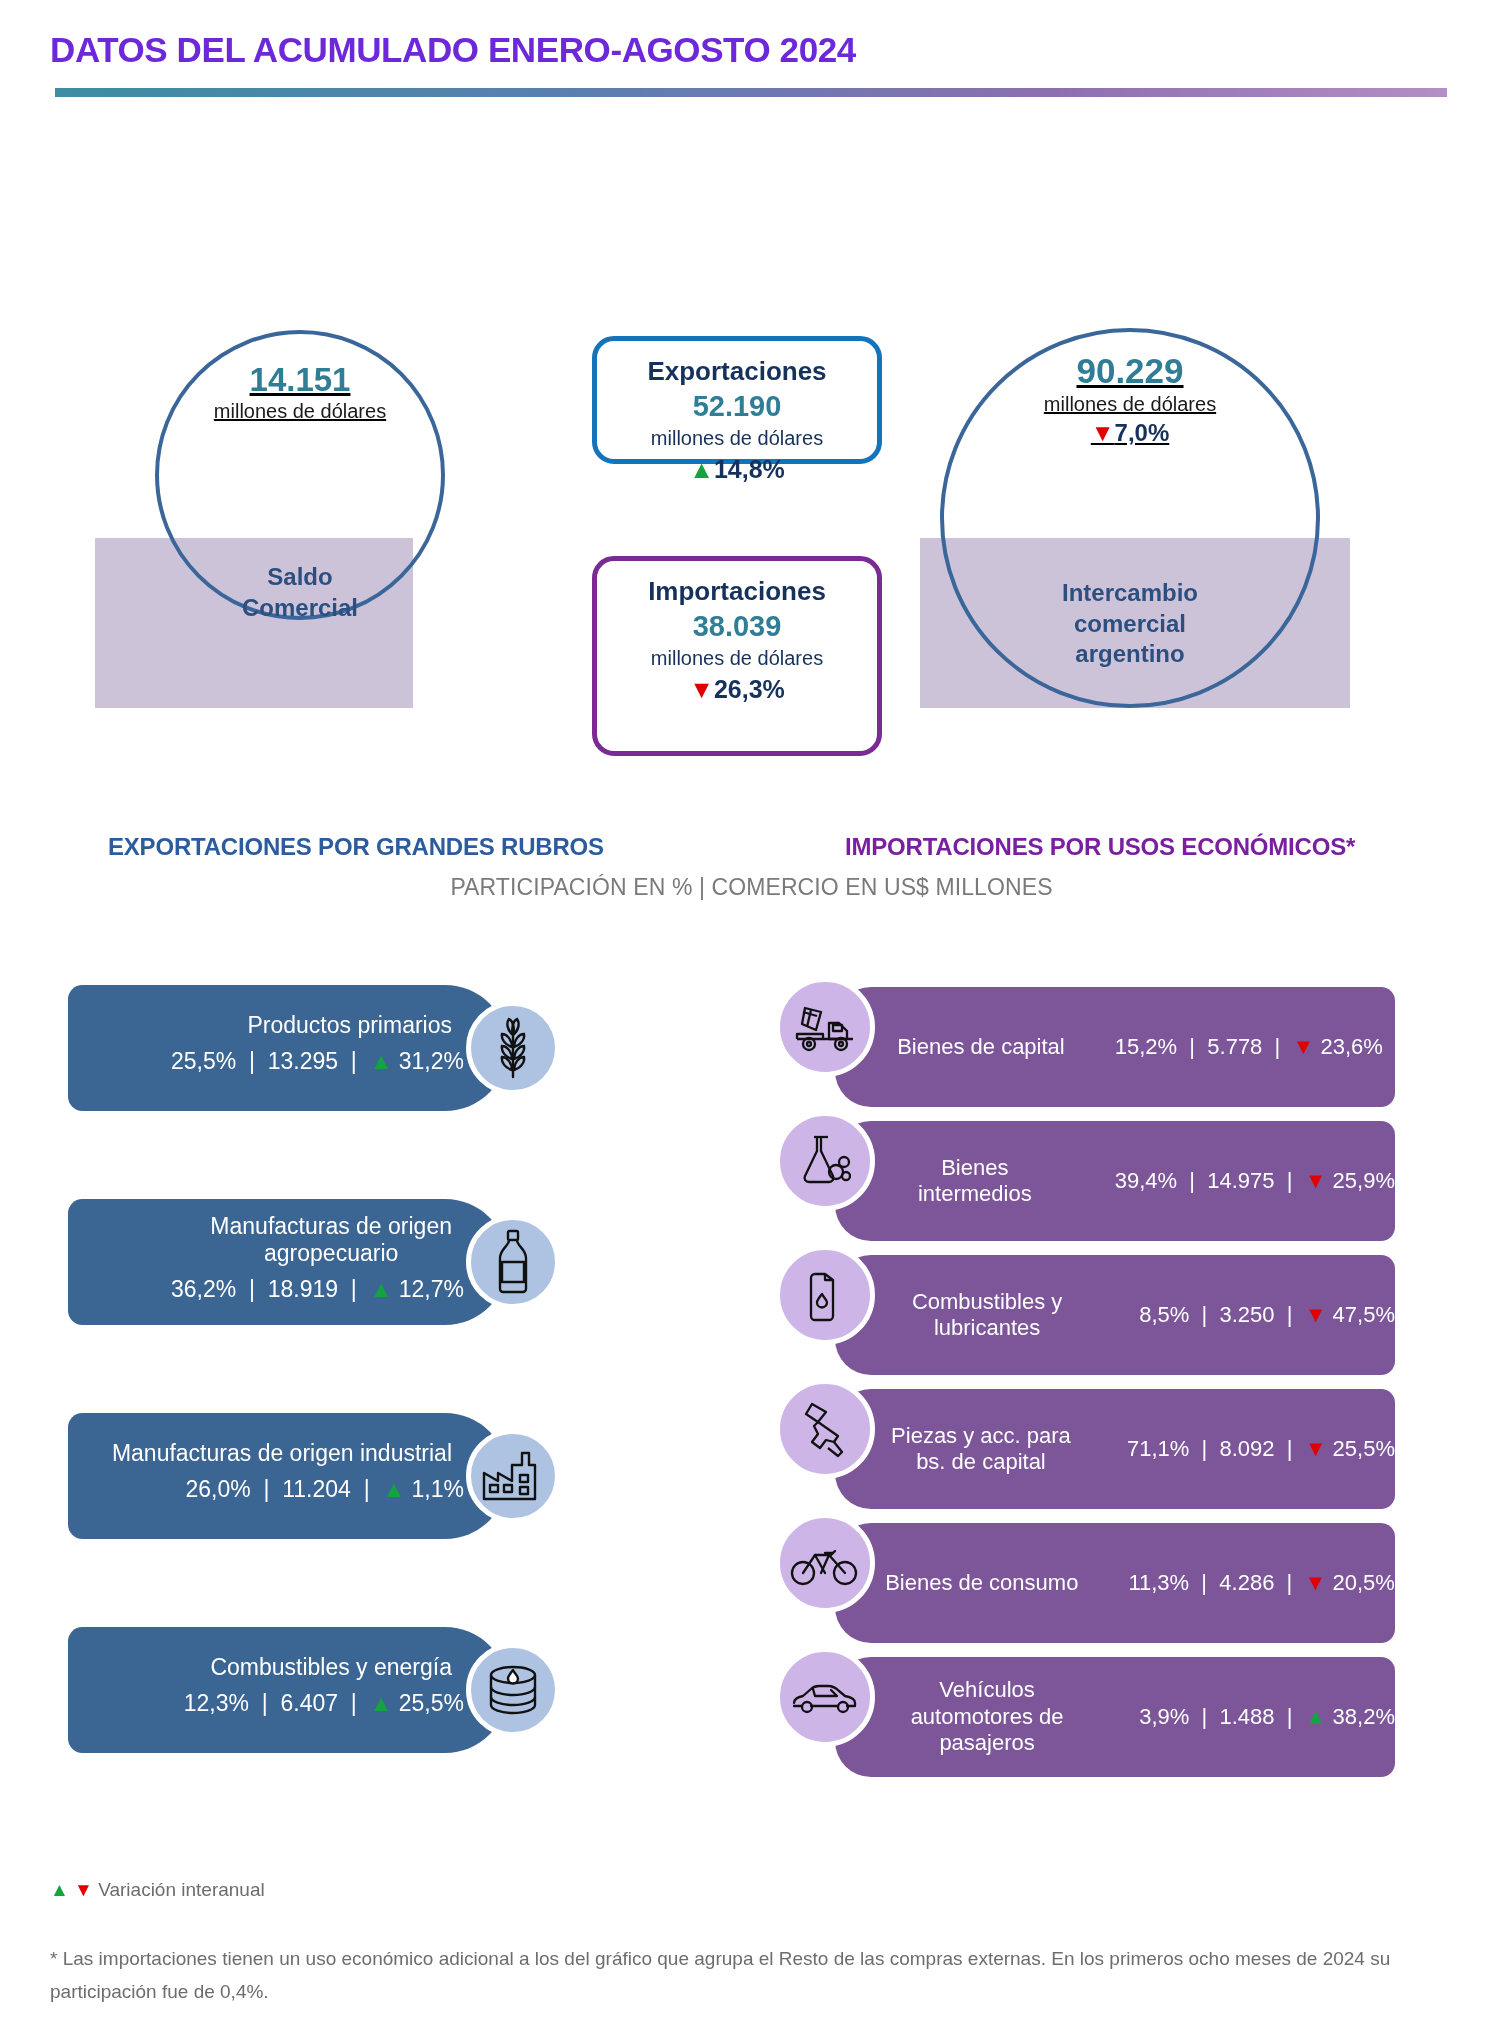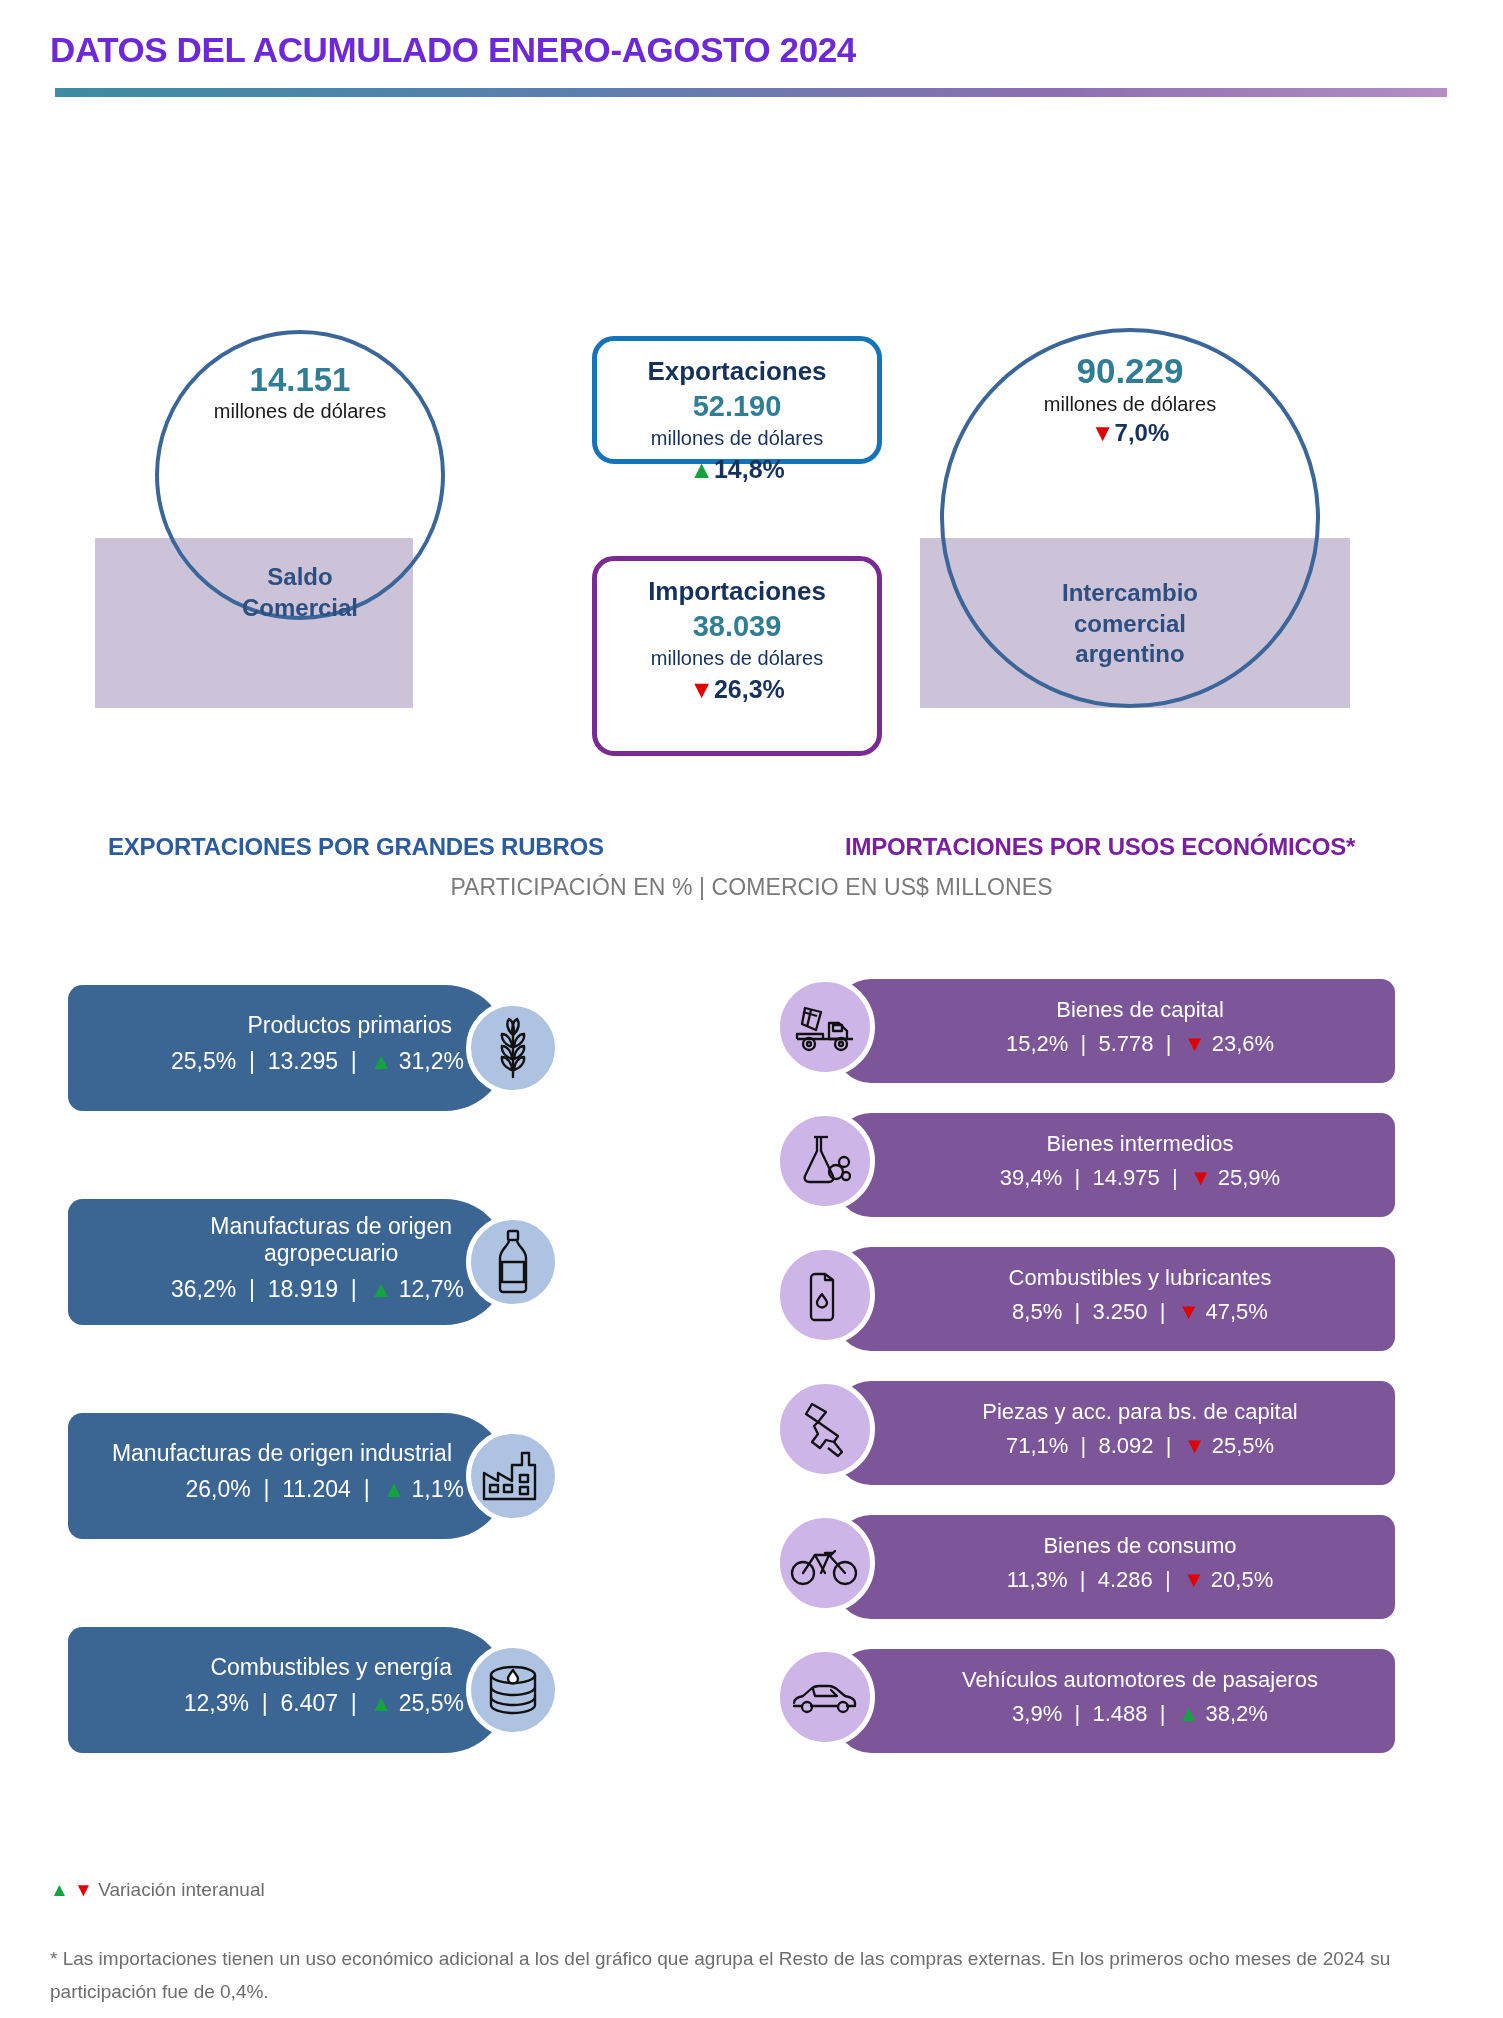--- a/index.html
+++ b/index.html
@@ -35,21 +35,21 @@
 
   .kpi-circle {
     position: absolute;
     border-radius: 50%;
     border: 4px solid #3a6699;
     background: transparent;
   }
   .circle-left  { left: 155px; top: 230px; width: 290px; height: 290px; }
   .circle-right { left: 940px; top: 228px; width: 380px; height: 380px; }
 
-  .circle-text { position: absolute; text-align: center; }
+  .circle-text { position: absolute; text-align: center; text-decoration: underline; }
   .big-num {
     font-size: 33px; font-weight: bold; color: #2f7e96; line-height: 1.1;
   }
   .big-num.lg { font-size: 35px; }
   .sub-lbl {
     font-size: 20px; color: #1a1a1a; line-height: 1.3;
   }
   .delta { font-size: 24px; font-weight: bold; color: #16325c; line-height: 1.3; }
   .tri-up   { color: #14a341; }
   .tri-down { color: #e10000; }
@@ -101,24 +101,24 @@
     position: absolute; left: 398px; top: 16px;
     width: 94px; height: 94px; border-radius: 50%;
     background: #aec3e2; border: 5px solid #ffffff;
     display: flex; align-items: center; justify-content: center;
   }
 
   
   .imp-col { position: absolute; left: 775px; top: 975px; width: 600px; }
   .imp-row { position: relative; height: 104px; margin-bottom: 30px; }
   .imp-bar {
-    position: absolute; left: 60px; top: 4px; width: 560px; height: 104px;
+    position: absolute; left: 60px; top: 12px; width: 560px; height: 120px;
     background: #7d5699;
     border-radius: 36px 14px 14px 36px;
-    display: flex; flex-direction: column;
+    display: flex; flex-direction: row;
     align-items: center; justify-content: center;
     color: #ffffff;
   }
   .imp-bar .lbl { font-size: 22px; line-height: 1.2; text-align: center; padding-left: 50px; }
   .imp-bar .vals { font-size: 22px; line-height: 1.85; white-space: nowrap; padding-left: 50px; }
   .imp-ico {
     position: absolute; left: 0; top: 2px;
     width: 100px; height: 100px; border-radius: 50%;
     background: #cdb5e8; border: 5px solid #ffffff;
     display: flex; align-items: center; justify-content: center;

